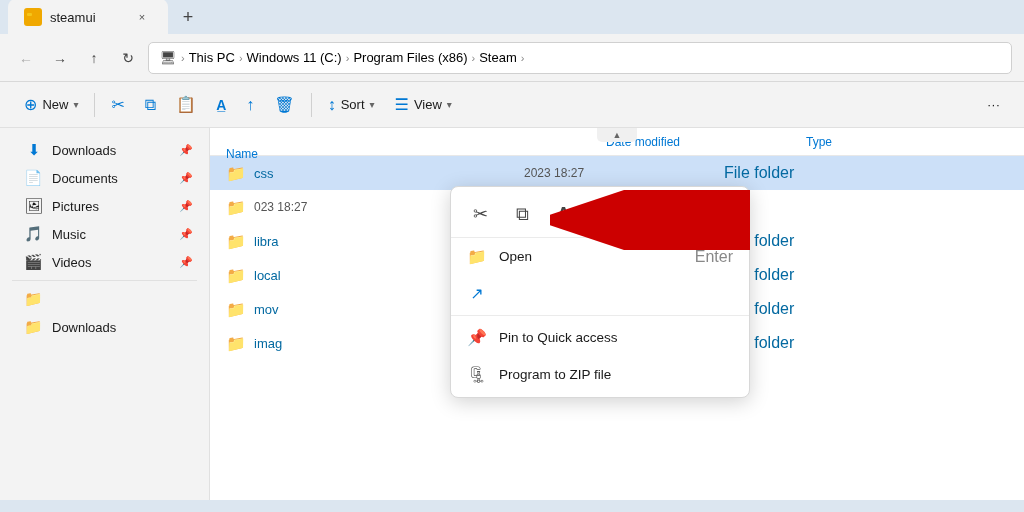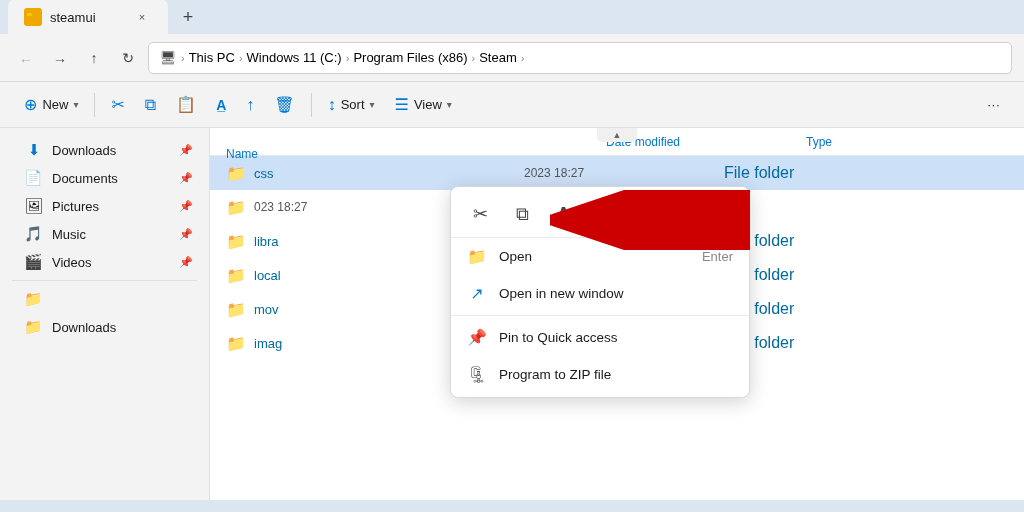--- a/index.html
+++ b/index.html
@@ -262,21 +262,21 @@
       display: flex;
       align-items: center;
       gap: 12px;
       padding: 9px 16px;
       cursor: pointer;
       font-size: 13.5px;
       color: #1a1a1a;
     }
     .cm-item-icon { font-size: 16px; color: #555; width: 20px; text-align: center; }
     .cm-item-label { flex: 1; }
-    .cm-item-shortcut { color: #888; font-size: 13px; }
+    .cm-item-shortcut { color: #888; font-size: 16px; }
     .cm-sep { height: 1px; background: #ebebeb; margin: 3px 0; }
 
     
     .red-arrow {
       position: absolute;
       top: 62px;
       left: 340px;
       z-index: 200;
       pointer-events: none;
     }
@@ -448,21 +448,20 @@
         <span class="cm-tool-icon" style="font-weight:bold;">A̲</span>
         <span class="cm-tool-icon">🗑</span>
       </div>
       <div class="cm-item">
         <span class="cm-item-icon">📁</span>
         <span class="cm-item-label">Open</span>
         <span class="cm-item-shortcut">Enter</span>
       </div>
       <div class="cm-item">
         <span class="cm-item-icon" style="color:#0078d4;">↗</span>
-        <span class="cm-item-label">Open in new window</span>
       </div>
       <div class="cm-sep"></div>
       <div class="cm-item">
         <span class="cm-item-icon" style="color:#0078d4;">📌</span>
         <span class="cm-item-label">Pin to Quick access</span>
       </div>
       <div class="cm-item">
         <span class="cm-item-icon">🗜</span>
         <span class="cm-item-label">Program to ZIP file</span>
       </div>

